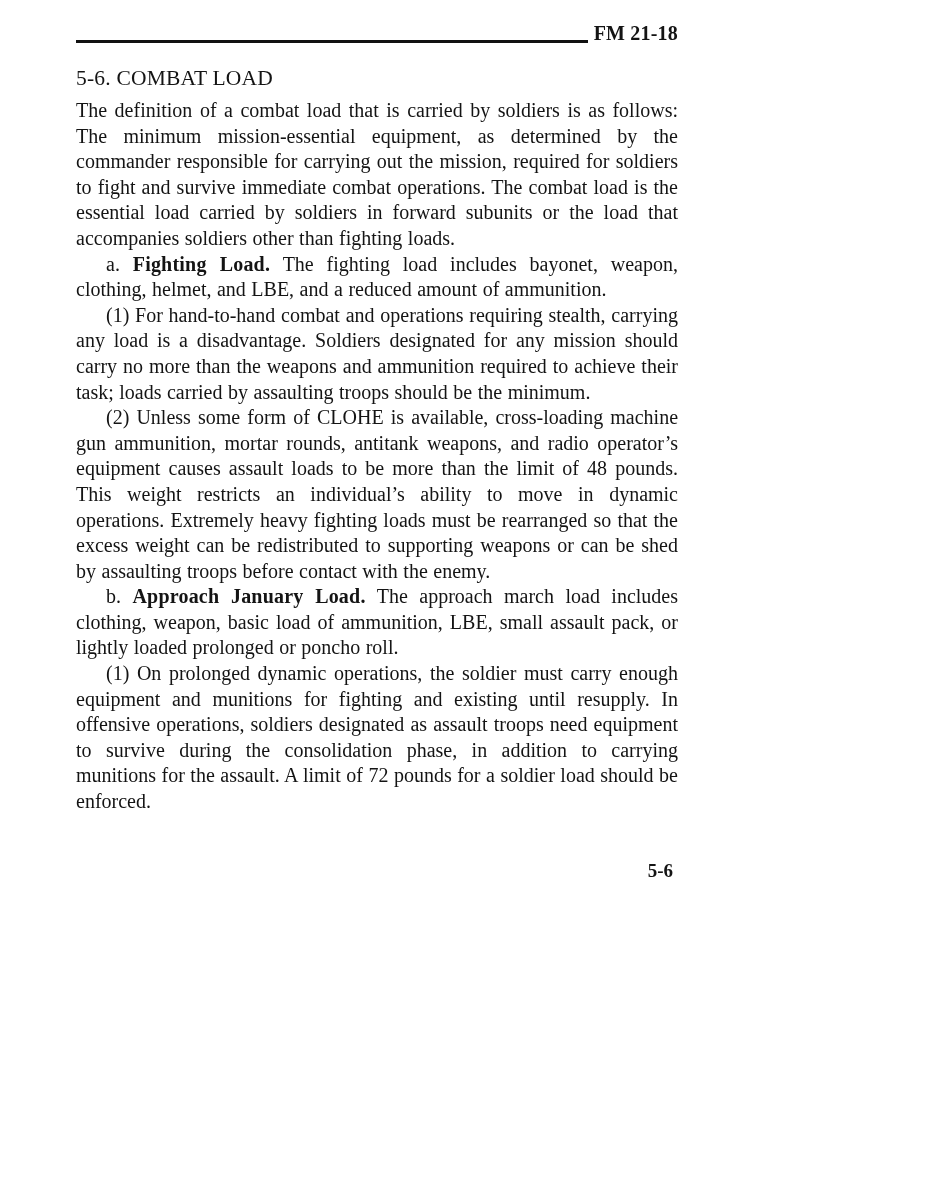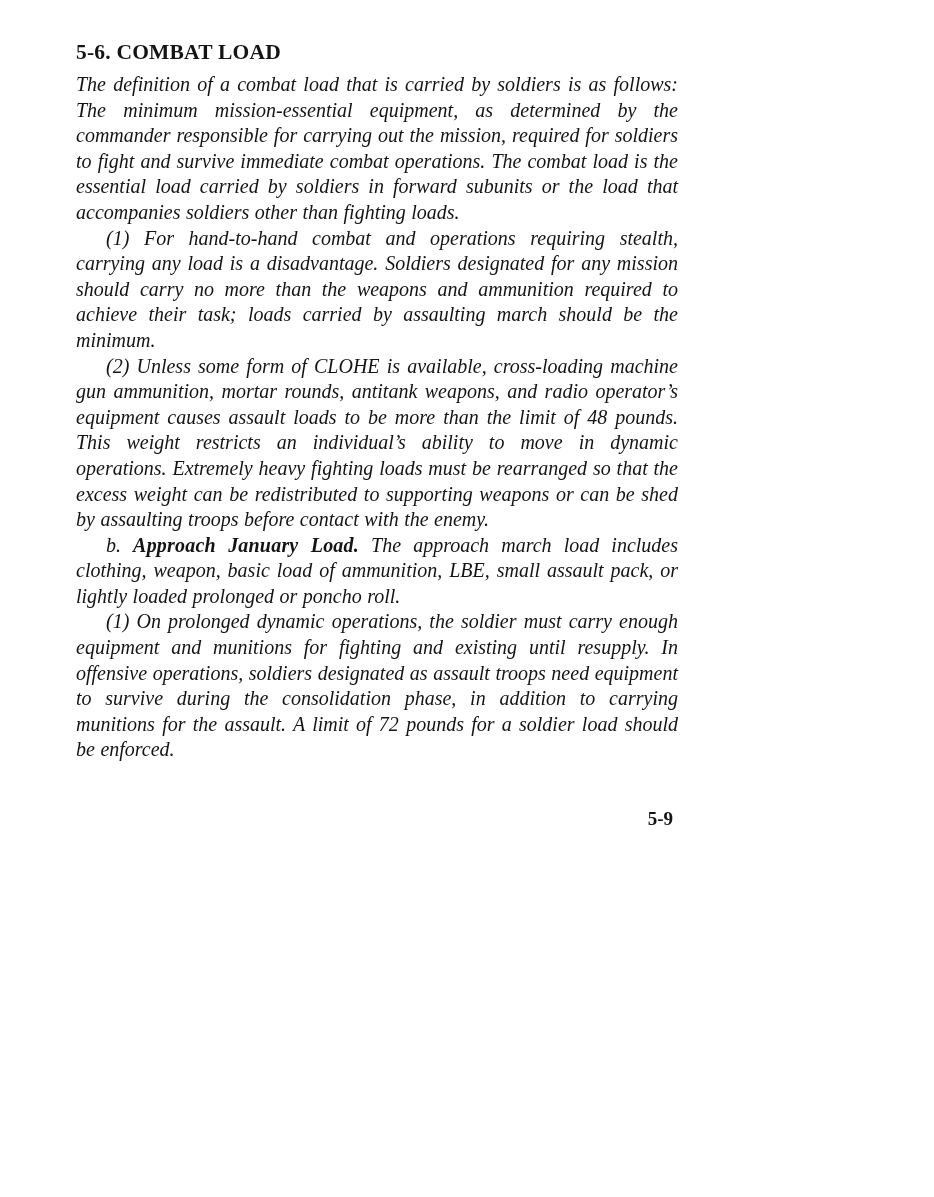--- a/index.html
+++ b/index.html
@@ -34,57 +34,61 @@
   .header-label {
     font-weight: bold;
     font-size: 20px;
     line-height: 22px;
     padding-left: 6px;
     letter-spacing: 0.2px;
     white-space: nowrap;
   }
   .section-heading {
     font-size: 21.5px;
-    font-weight: bold;
+    font-weight: normal;
     margin: 22px 0 7px 0;
     letter-spacing: 0.2px;
   }
   .body-text p.para {
     margin: 0;
     text-align: justify;
     font-size: 20px;
     line-height: 25.6px;
     word-spacing: 0.5px;
-    font-style: italic;
   }
   .body-text p.para.indented {
     text-indent: 30px;
   }
   .body-text b {
     letter-spacing: 0.2px;
   }
   .page-number {
     text-align: right;
     font-weight: bold;
     font-size: 19px;
     margin-top: 45px;
     padding-right: 5px;
   }
 </style>
 </head>
 <body>
 
 <div class="content">
 
+  <div class="header">
+    <div class="header-rule"></div>
+    <div class="header-label">FM 21-18</div>
+  </div>
 
   <div class="section-heading">5-6. COMBAT LOAD</div>
 
   <div class="body-text" id="body-text">
       <p class="para"><span>The definition of a combat load that is carried by soldiers is as follows: The minimum mission-essential equipment, as determined by the commander responsible for carrying out the mission, required for soldiers to fight and survive immediate combat operations. The combat load is the essential load carried by soldiers in forward subunits or the load that accompanies soldiers other than fighting loads.</span></p>
-      <p class="para indented"><span>(1) </span><span>For hand-to-hand combat and operations requiring stealth, carrying any load is a disadvantage. Soldiers designated for any mission should carry no more than the weapons and ammunition required to achieve their task; loads carried by assaulting march should be the minimum.</span></p>
+      <p class="para indented"><span>a. </span><b>Fighting Load.</b><span> The fighting load includes bayonet, weapon, clothing, helmet, and LBE, and a reduced amount of ammunition.</span></p>
+      <p class="para indented"><span>(1) </span><span>For hand-to-hand combat and operations requiring stealth, carrying any load is a disadvantage. Soldiers designated for any mission should carry no more than the weapons and ammunition required to achieve their task; loads carried by assaulting troops should be the minimum.</span></p>
       <p class="para indented"><span>(2) </span><span>Unless some form of CLOHE is available, cross-loading machine gun ammunition, mortar rounds, antitank weapons, and radio operator’s equipment causes assault loads to be more than the limit of 48 pounds. This weight restricts an individual’s ability to move in dynamic operations. Extremely heavy fighting loads must be rearranged so that the excess weight can be redistributed to supporting weapons or can be shed by assaulting troops before contact with the enemy.</span></p>
       <p class="para indented"><span>b. </span><b>Approach January Load.</b><span> The approach march load includes clothing, weapon, basic load of ammunition, LBE, small assault pack, or lightly loaded prolonged or poncho roll.</span></p>
       <p class="para indented"><span>(1) </span><span>On prolonged dynamic operations, the soldier must carry enough equipment and munitions for fighting and existing until resupply. In offensive operations, soldiers designated as assault troops need equipment to survive during the consolidation phase, in addition to carrying munitions for the assault. A limit of 72 pounds for a soldier load should be enforced.</span></p>
     </div>
 
-  <div class="page-number">5-9</div>
+  <div class="page-number">5-6</div>
 
 </div>
 
 </body></html>

